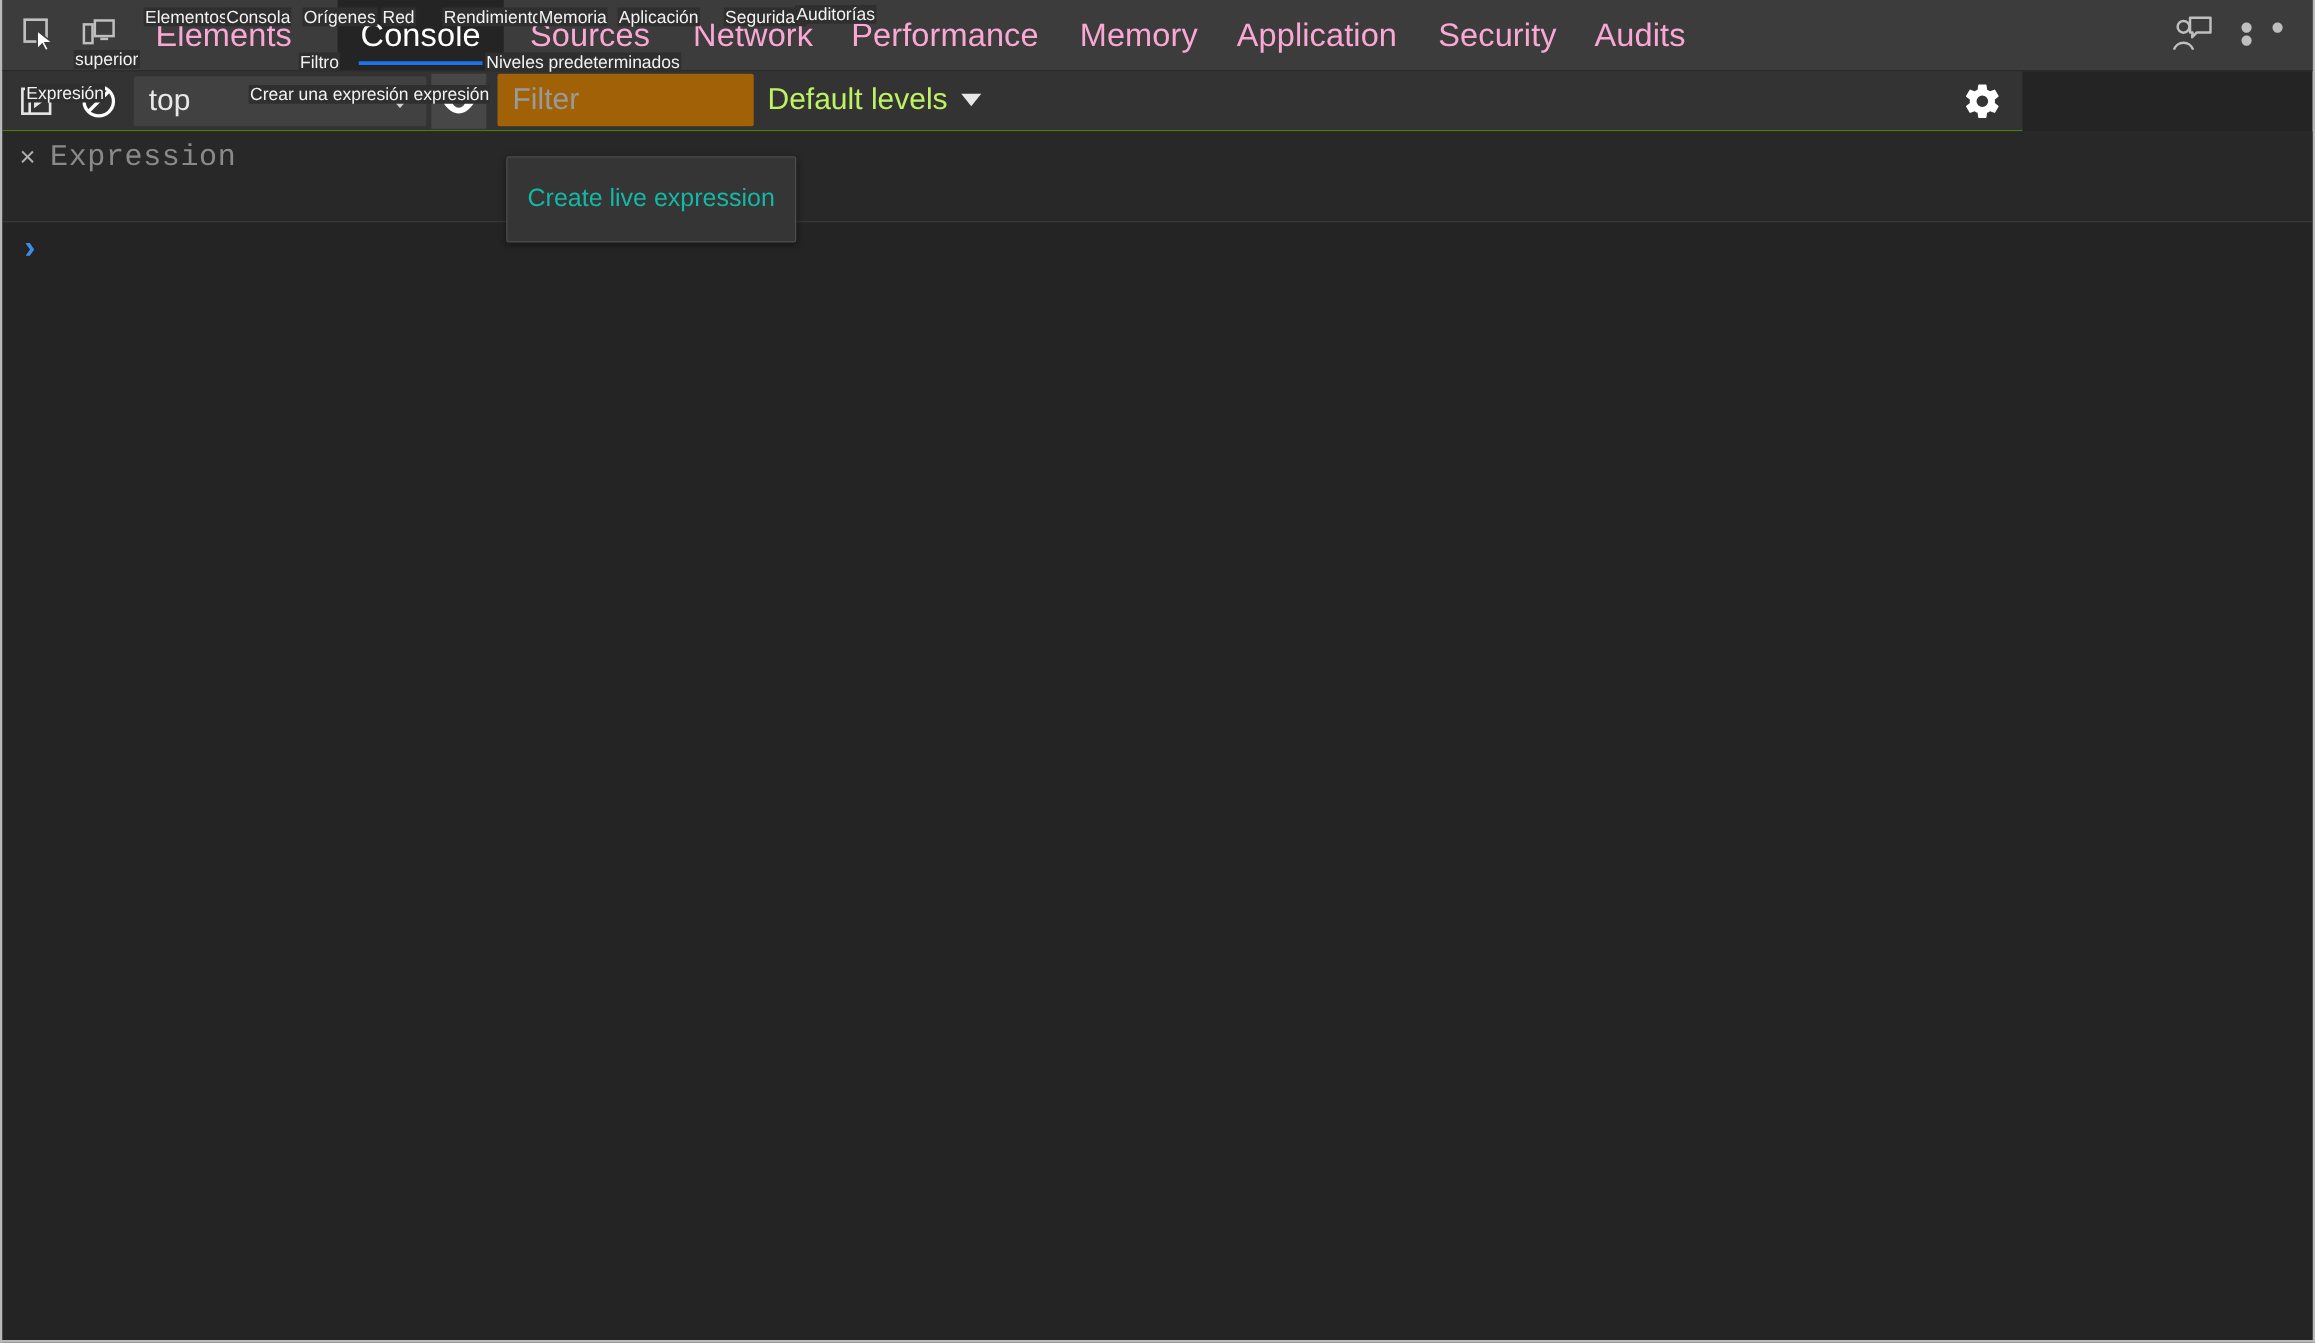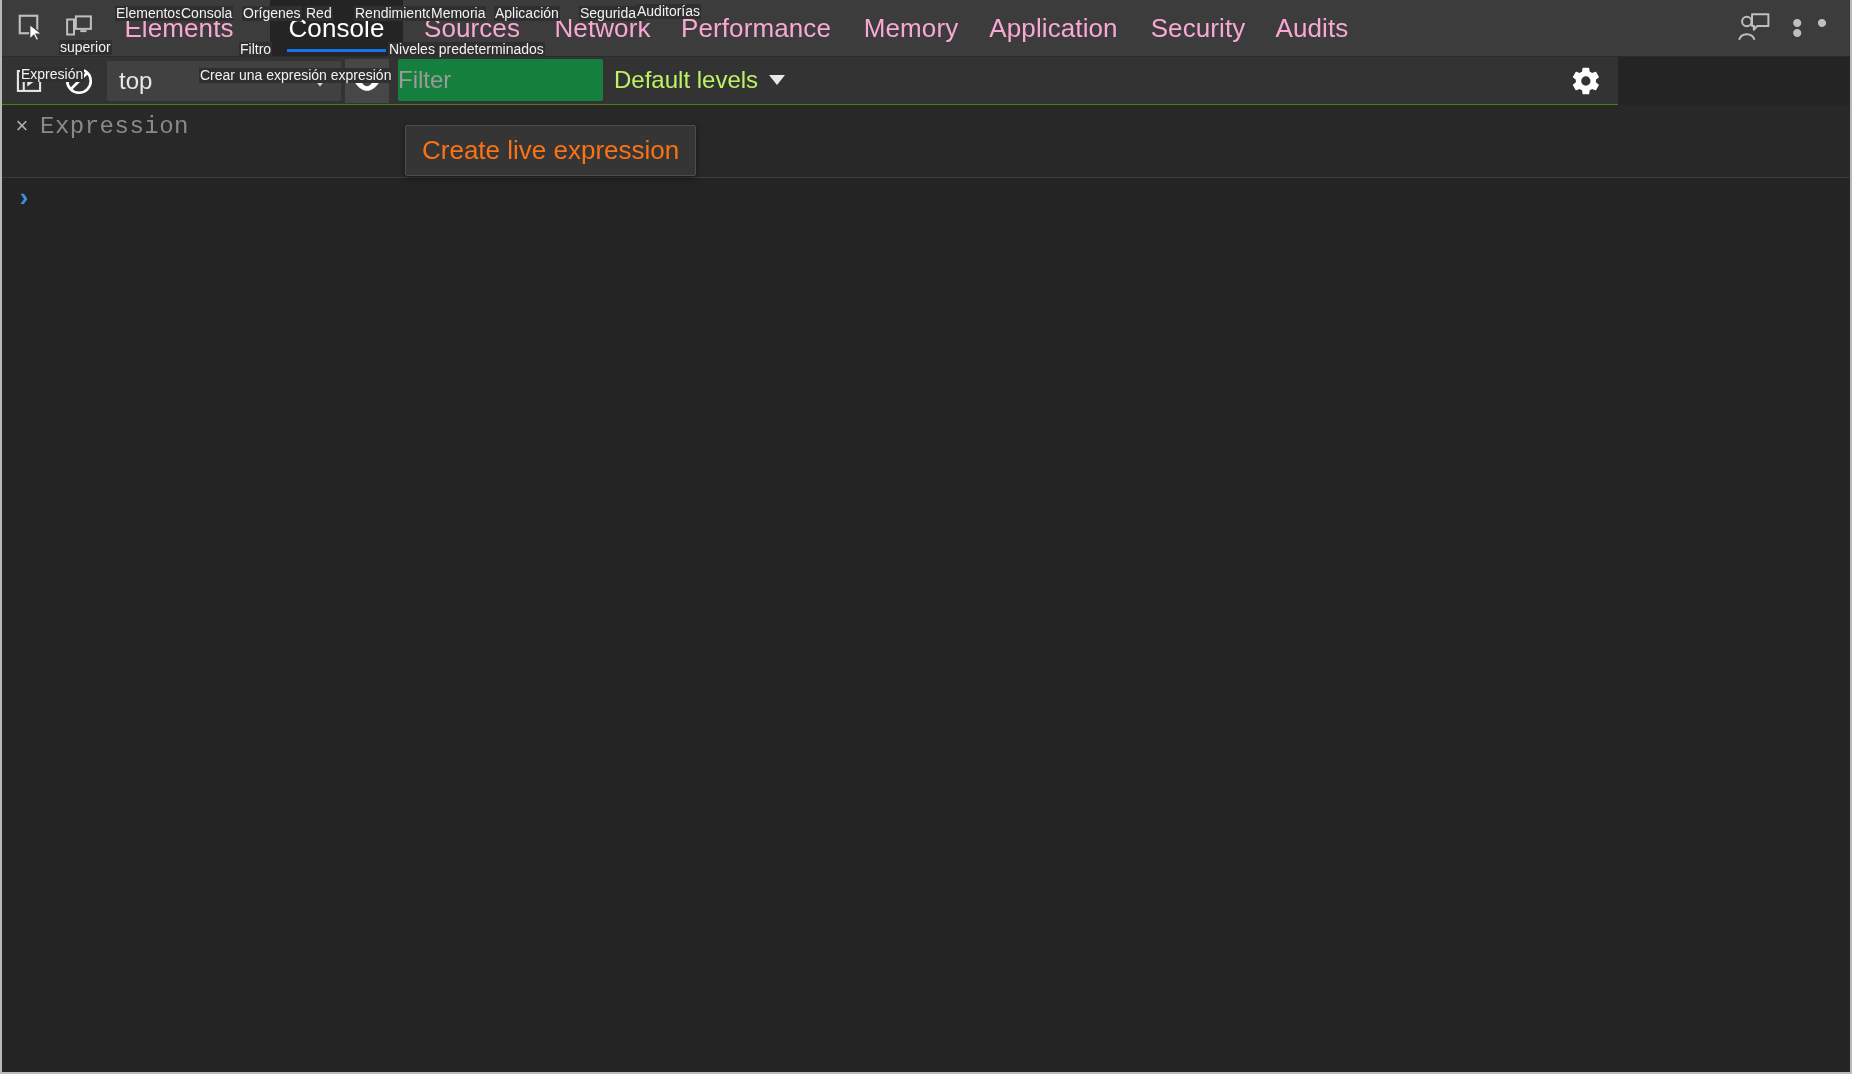--- a/index.html
+++ b/index.html
@@ -137,27 +137,27 @@
     width: 56px; height: 46px;
     border: 3px solid #ff1a1a;
     box-sizing: border-box;
     pointer-events: none;
   }
 
   #filter-input {
     position: absolute;
     left: 396px; top: 2px;
     width: 205px; height: 42px;
-    background: #15803d;
+    background: #a16207;
     border: none;
     outline: none;
     color: #e8e8e8;
     font-size: 24px;
     font-family: "Liberation Sans", sans-serif;
-    padding: 0 0;
+    padding: 0 12px;
     box-sizing: border-box;
     border-radius: 2px;
   }
   #filter-input::placeholder { color: #9a9a9a; }
 
   #levels-select {
     position: absolute;
     left: 612px; top: 2px;
     height: 42px;
     display: flex; align-items: center;
@@ -251,26 +251,26 @@
     line-height: 15px;
     white-space: nowrap;
     padding: 0 1px;
     pointer-events: none;
   }
 
   
   #live-expr-tooltip {
     position: absolute;
     left: 403px; top: 125px;
-    padding: 9px 16px;
+    padding: 22px 16px;
     background: #353535;
     border: 1px solid #4d4d4d;
     border-radius: 2px;
-    color: #f97316;
-    font-size: 26px;
+    color: #14b8a6;
+    font-size: 20px;
     white-space: nowrap;
     box-shadow: 0 2px 6px rgba(0,0,0,0.45);
   }
 </style>
 </head>
 <body>
 
 <div id="devtools-window">
 
   <div id="tab-strip">

